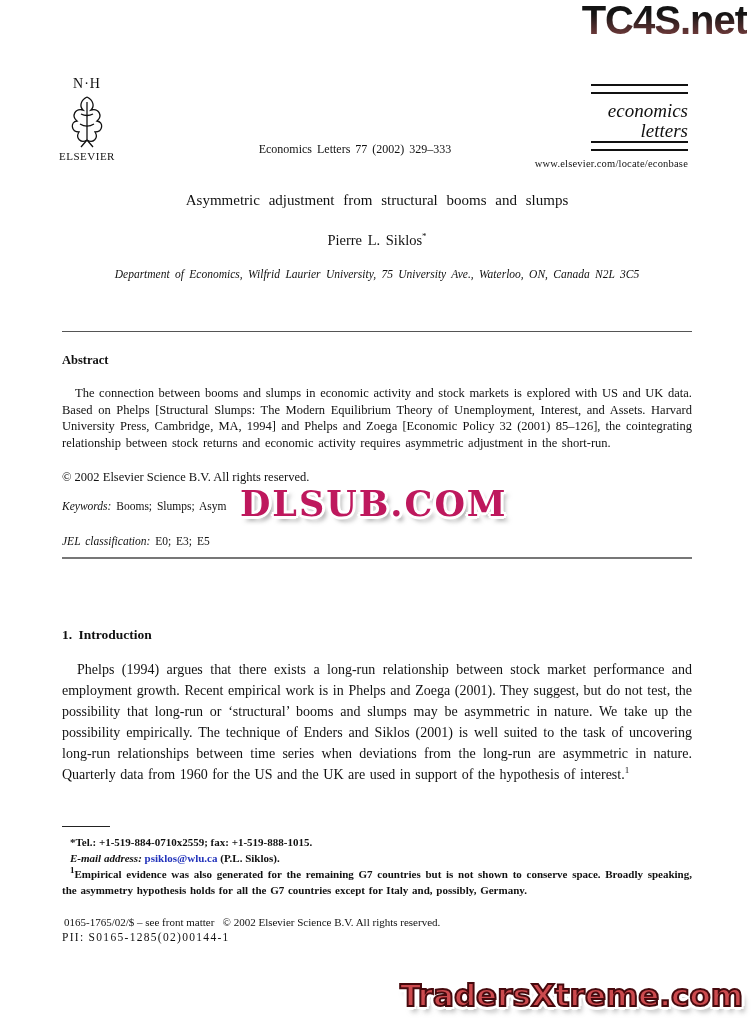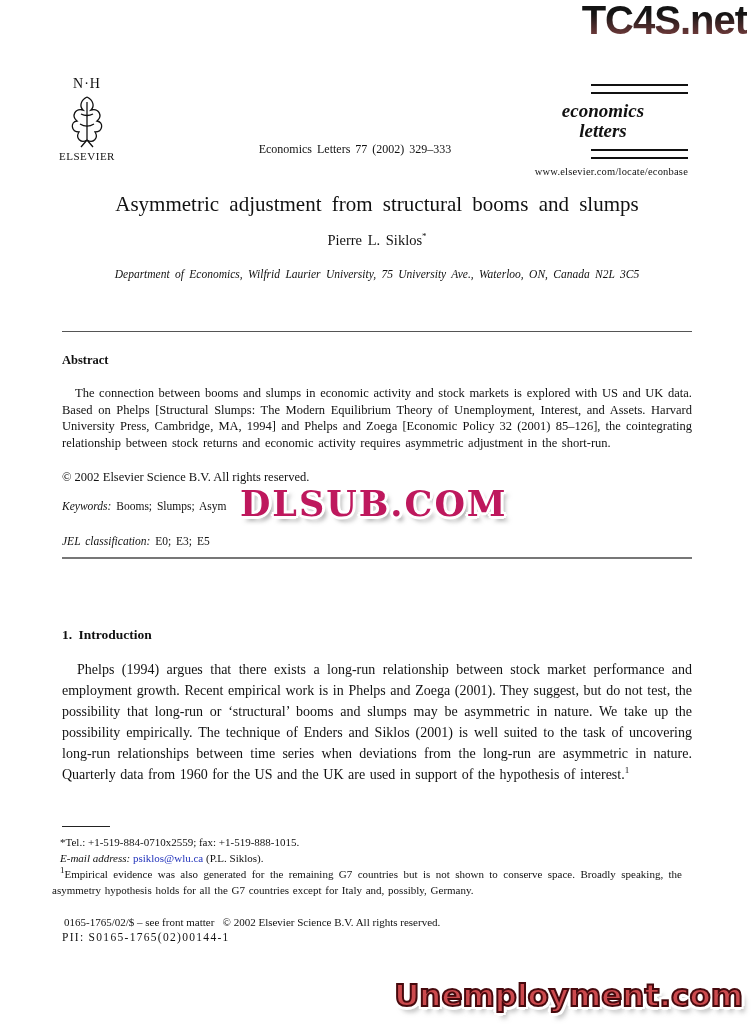--- a/index.html
+++ b/index.html
@@ -34,43 +34,43 @@
       0 -4px 0 #fff,0 4px 0 #fff,-4px 0 0 #fff,4px 0 0 #fff,
       4px 6px 5px rgba(120,120,120,.55);
   }
   
   .pub-logo{position:absolute;left:58px;top:76px;width:58px;text-align:center;}
   .pub-mark{font-size:14px;letter-spacing:1px;}
   .pub-name{font-size:11px;letter-spacing:.5px;margin-top:2px;}
   .journal-ref{position:absolute;left:40px;top:142px;width:630px;text-align:center;font-size:12px;word-spacing:2px;}
   .jlogo{position:absolute;top:84px;right:63px;width:170px;text-align:right;}
   .dblrule{height:6px;border-top:2px solid #111;border-bottom:2px solid #111;width:97px;margin-left:auto;}
-  .jname{font-weight:bold;font-style:italic;font-size:19px;line-height:20px;margin:7px 0 8px 0;text-align:center;}
+  .jname{font-weight:normal;font-style:italic;font-size:19px;line-height:20px;margin:7px 0 0 0;}
   .jurl{font-size:10.5px;margin-top:7px;letter-spacing:.2px;}
   
-  .title{position:absolute;left:62px;top:192px;width:630px;text-align:center;font-size:21px;word-spacing:5px;}
+  .title{position:absolute;left:62px;top:192px;width:630px;text-align:center;font-size:15px;word-spacing:5px;}
   .author{position:absolute;left:62px;top:232px;width:630px;text-align:center;font-size:14.5px;word-spacing:2px;}
   .affil{position:absolute;left:42px;top:268px;width:670px;text-align:center;font-style:italic;font-size:11.5px;word-spacing:2.5px;}
   .received{position:absolute;left:62px;top:293px;width:630px;text-align:center;font-size:11px;word-spacing:2px;}
   .rule{position:absolute;left:62px;width:630px;height:0;border-top:1px solid #555;}
   .rule-1{top:331px;}
   .rule-2{top:557px;border-top:2px solid #777;}
   .abs-head{position:absolute;left:62px;top:353px;font-size:12.5px;font-weight:bold;}
   .abs-body{position:absolute;left:62px;top:385px;width:630px;font-size:12.5px;line-height:16.6px;text-align:justify;text-indent:13px;word-spacing:1.5px;}
   .abs-copy{position:absolute;left:62px;top:470px;font-size:12.5px;}
   .kw-line{position:absolute;left:62px;top:500px;font-size:11.5px;word-spacing:2px;}
   .jel-line{position:absolute;left:62px;top:535px;font-size:11.5px;word-spacing:2px;}
   .lbl-it{font-style:italic;}
   
   .sec-head{position:absolute;left:62px;top:627px;font-size:13.5px;font-weight:bold;word-spacing:3px;}
   .sec-body{position:absolute;left:62px;top:660px;width:630px;font-size:14px;line-height:20.9px;text-align:justify;text-indent:15px;word-spacing:1px;}
   sup{font-size:9px;vertical-align:super;line-height:0;}
   
   .fnrule{position:absolute;left:62px;top:826px;width:48px;border-top:1px solid #222;height:0;}
-  .footnotes{position:absolute;left:52px;top:835px;width:630px;font-size:11px;line-height:15.9px;}
+  .footnotes{position:absolute;left:62px;top:835px;width:630px;font-size:11px;line-height:15.9px;font-weight:bold;}
   .fn-line{text-indent:8px;}
   .fn-note{text-indent:8px;text-align:justify;word-spacing:1px;}
   .email-link{color:#2233bb;text-decoration:none;cursor:pointer;}
   .footer-issn{position:absolute;left:48px;top:916px;font-size:11px;white-space:pre-wrap;margin-left:16px;}
   .footer-pii{position:absolute;left:62px;top:931px;font-size:11.5px;letter-spacing:1.3px;}
   .tree-svg{display:block;margin:2px auto 1px auto;}
 </style>
 </head>
 <body>
 
@@ -142,17 +142,17 @@
     <div class="fn-line">
       <span class="lbl-it">E-mail address:</span>
       <a class="email-link">psiklos@wlu.ca</a><span> (P.L. Siklos).</span>
     </div>
     <div class="fn-note">
       <sup>1</sup><span>Empirical evidence was also generated for the remaining G7 countries but is not shown to conserve space. Broadly speaking, the asymmetry hypothesis holds for all the G7 countries except for Italy and, possibly, Germany.</span>
     </div>
   </div>
 
   <div class="footer-issn">0165-1765/02/$ – see front matter   © 2002 Elsevier Science B.V. All rights reserved.</div>
-  <div class="footer-pii">PII: S0165-1765(02)00144-1</div>
+  <div class="footer-pii">PII: S0165-1285(02)00144-1</div>
 
-  <div class="wm-bottom">Unemployment.com</div>
+  <div class="wm-bottom">TradersXtreme.com</div>
 
 </div>
 
 </body></html>

